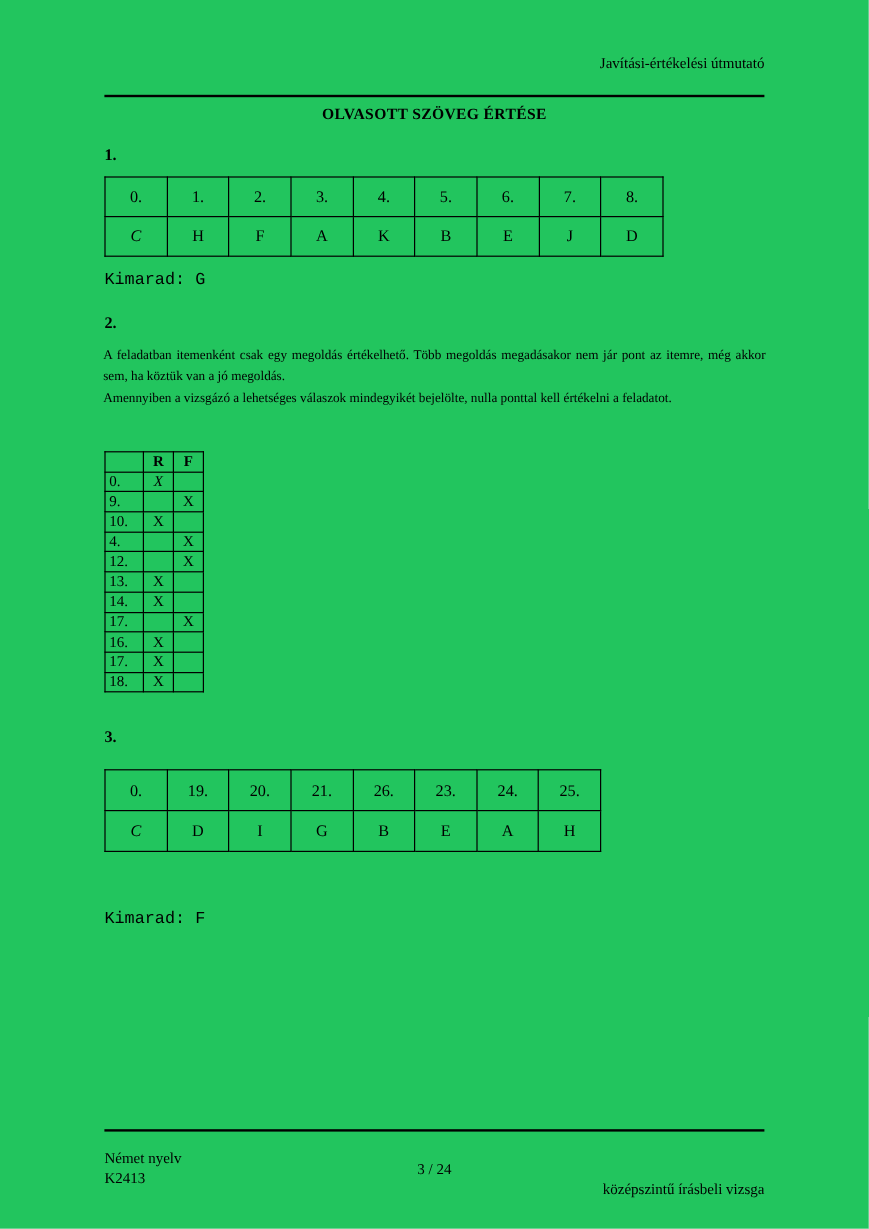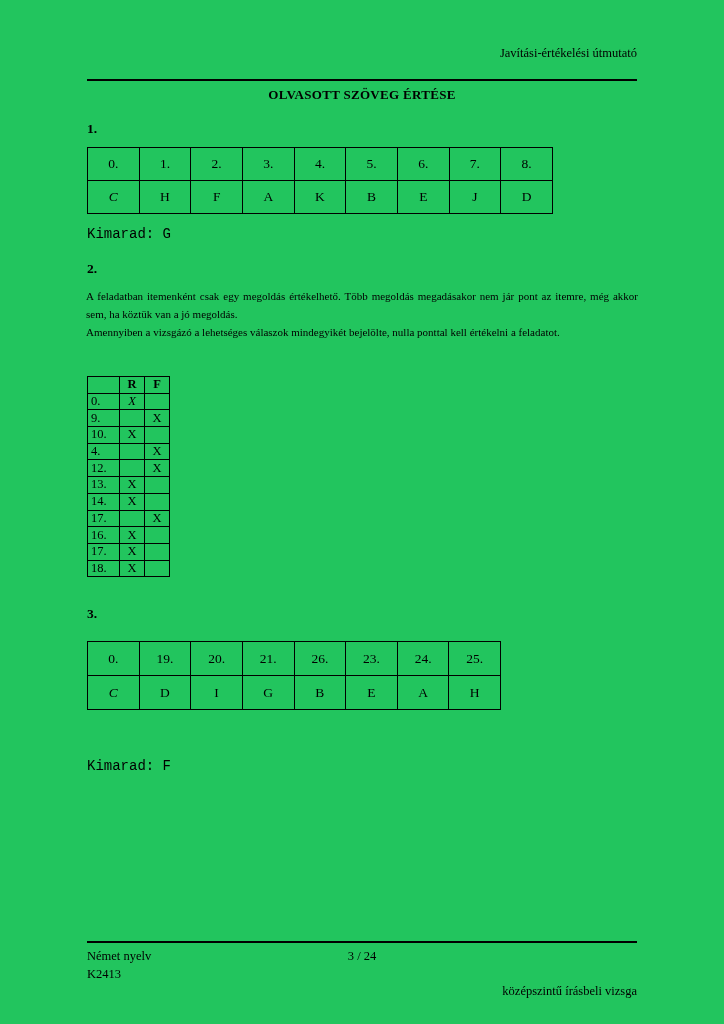--- a/index.html
+++ b/index.html
@@ -79,20 +79,21 @@
   .rf-table .lab { width: 32px; text-align: left; padding-left: 3px; }
   .rf-table .rf { width: 25px; }
   .rf-table th { font-weight: bold; }
   .italic { font-style: italic; }
   .footer {
     position: absolute;
     left: 87px; right: 87px; top: 948px;
     display: flex;
     font-size: 12.5px;
     line-height: 17.5px;
+    align-items: center;
   }
   .footer .f-left  { flex: 1 1 0; text-align: left; }
   .footer .f-center{ flex: 0 0 auto; white-space: nowrap; }
   .footer .f-right { flex: 1 1 0; text-align: right; margin-top: 35px; }
 </style>
 </head>
 <body>
 
 <div class="page">
 

